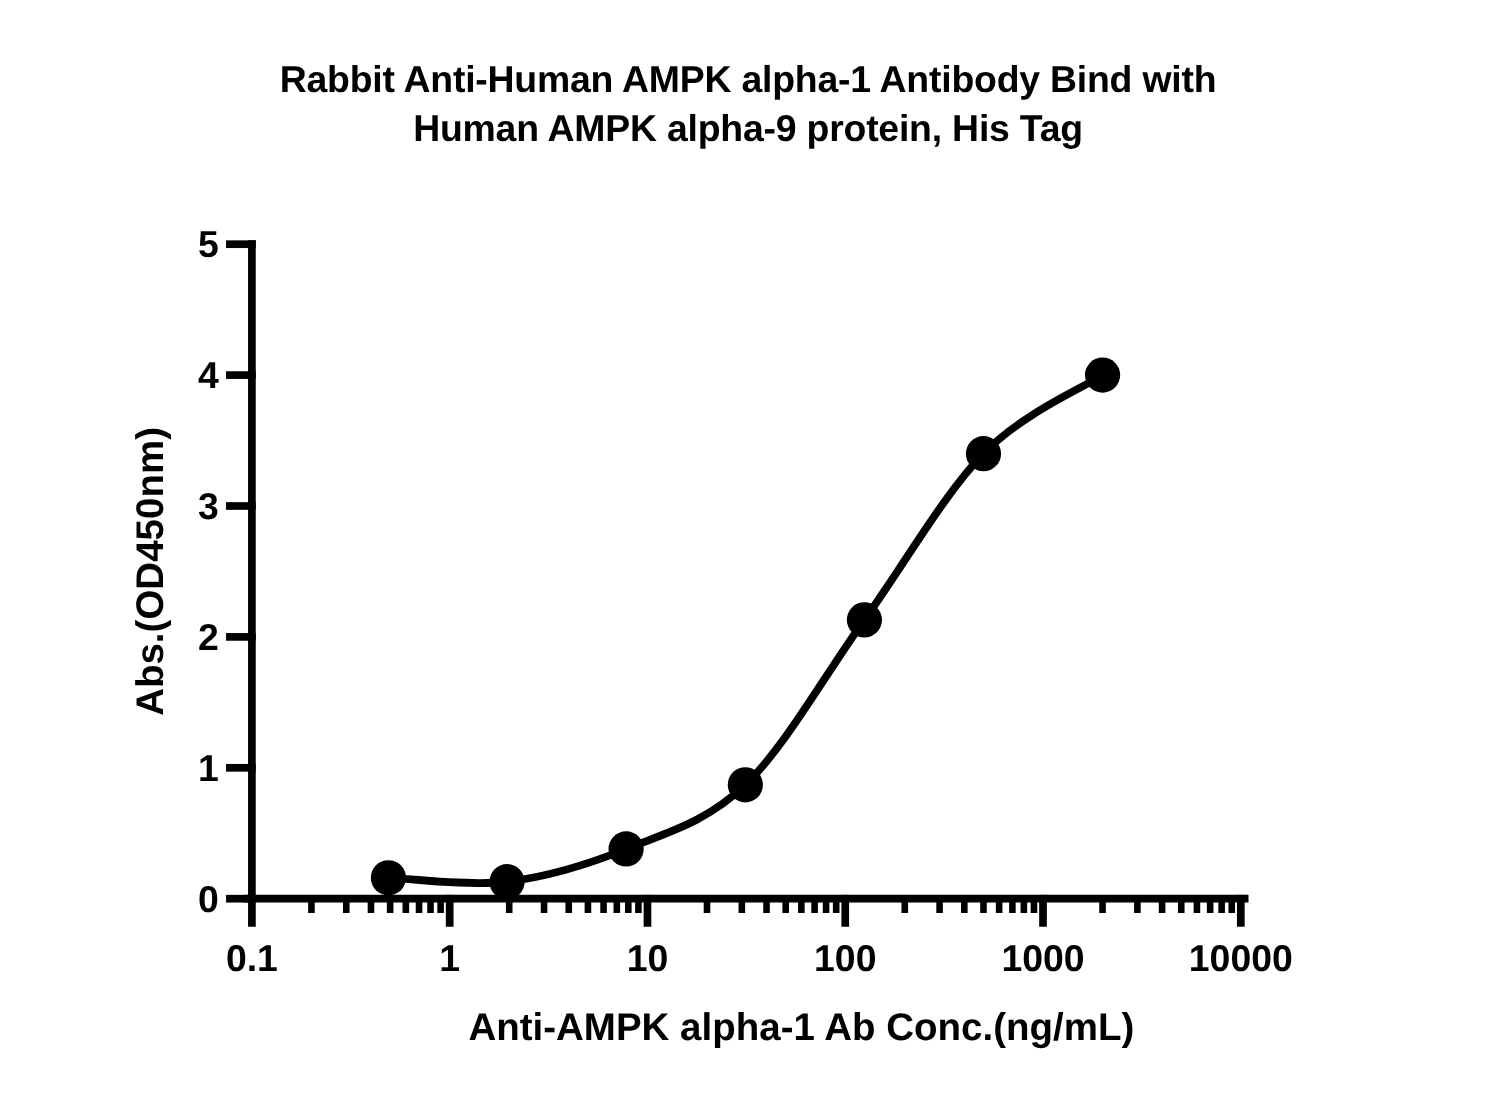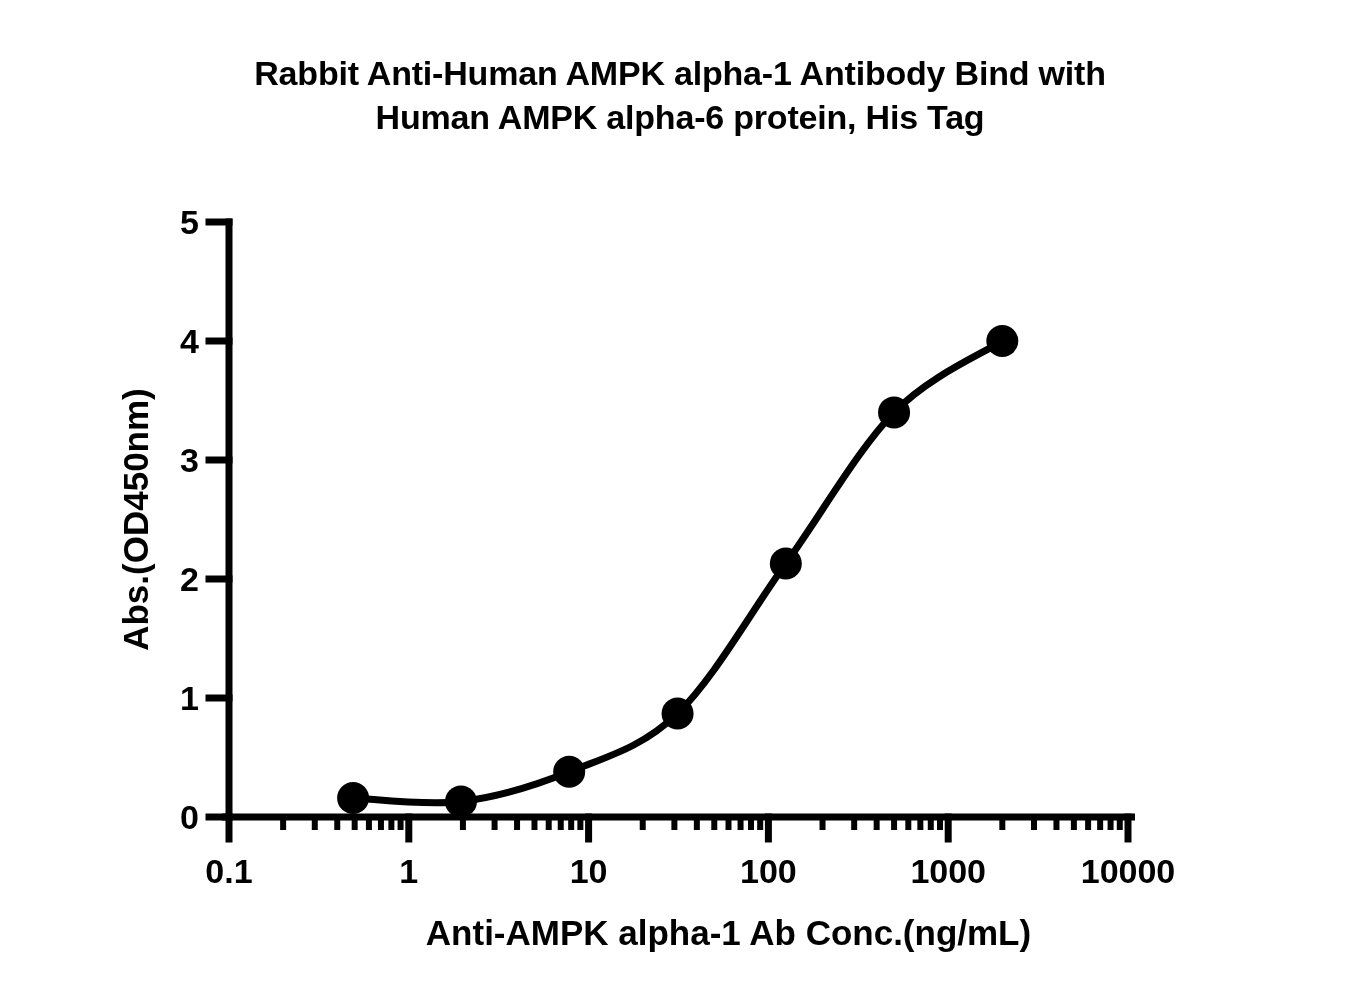--- a/index.html
+++ b/index.html
@@ -50,21 +50,21 @@
     font-weight: bold;
     fill: #000000;
   }
 </style>
 </head>
 <body>
 
 <div id="figure">
 
   <div class="chart-title">Rabbit Anti-Human AMPK alpha-1 Antibody Bind with
-Human AMPK alpha-6 protein, His Tag</div>
+Human AMPK alpha-9 protein, His Tag</div>
 
   <svg class="plot" id="plot-svg" width="1360" height="1005" shape-rendering="geometricPrecision">
       <line x1="229" y1="222" x2="229" y2="817" stroke="#000000" stroke-width="7" stroke-linecap="square"></line>
       <line x1="225.5" y1="817" x2="1131.5" y2="817" stroke="#000000" stroke-width="7" stroke-linecap="square"></line>
       <line x1="209" y1="817" x2="229" y2="817" stroke="#000000" stroke-width="7" stroke-linecap="square"></line>
       <text x="199" y="829" text-anchor="end" class="tick-label">0</text>
       <line x1="209" y1="698" x2="229" y2="698" stroke="#000000" stroke-width="7" stroke-linecap="square"></line>
       <text x="199" y="710" text-anchor="end" class="tick-label">1</text>
       <line x1="209" y1="579" x2="229" y2="579" stroke="#000000" stroke-width="7" stroke-linecap="square"></line>
       <text x="199" y="591" text-anchor="end" class="tick-label">2</text>

